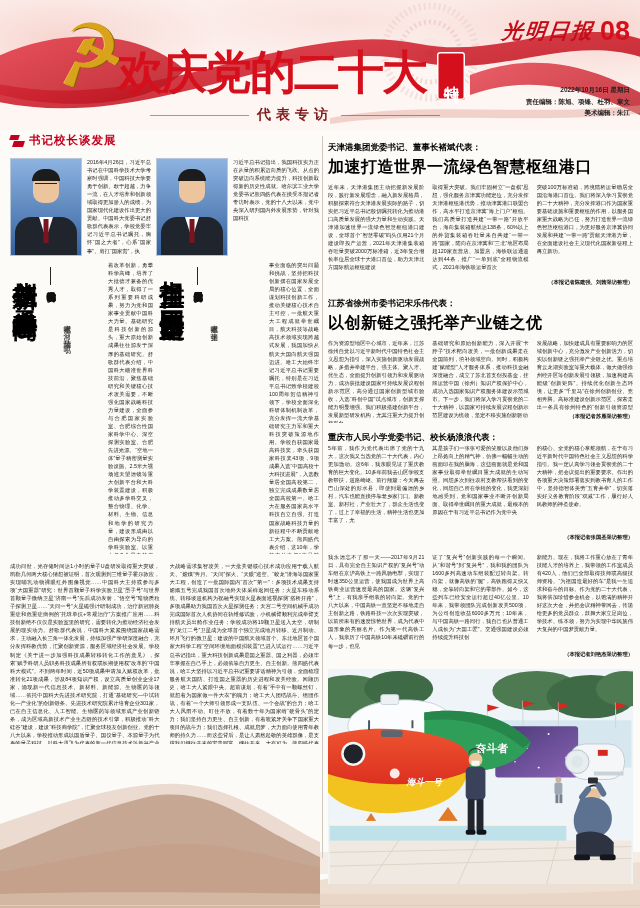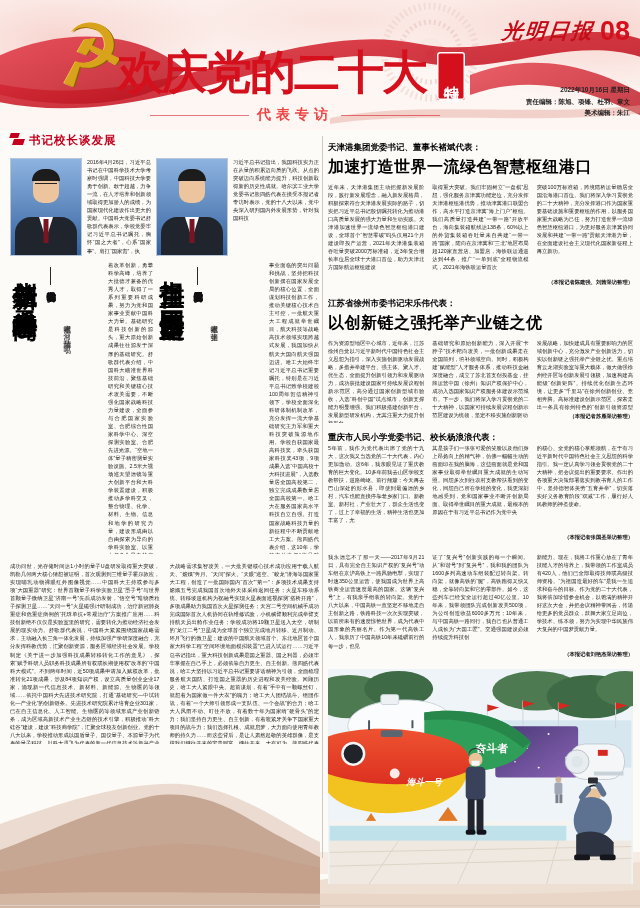--- a/index.html
+++ b/index.html
@@ -11,32 +11,32 @@
   #emblem{position:absolute;left:52px;top:14px;font-size:82px;line-height:1;color:#d9a21b;
           transform:rotate(-12deg);text-shadow:1px 1px 0 #8a6206, -1px 0 0 #f3cf6a;}
   #banner-title{position:absolute;left:118px;top:42px;font-size:46px;font-weight:900;
           letter-spacing:-2px;color:#d5101c;font-family:"Liberation Sans",sans-serif;}
   #banner-badge{position:absolute;left:437px;top:52px;width:28px;height:48px;background:#d5101c;
           border-radius:3px;box-shadow:inset 0 0 0 1.5px #fff,inset 0 0 0 3px #d5101c;
           display:flex;align-items:center;justify-content:center;}
   #banner-badge span{writing-mode:vertical-rl;color:#fff;font-size:15px;font-weight:bold;letter-spacing:2px;}
   #banner-sub{position:absolute;left:150px;top:106px;width:290px;display:flex;align-items:center;gap:8px;}
   #banner-sub .ln{flex:1;height:1px;background:#d5101c;opacity:.55;}
-  #banner-sub .tx{color:#ef4444;font-size:14px;font-weight:bold;letter-spacing:5px;white-space:nowrap;}
+  #banner-sub .tx{color:#7f1d1d;font-size:14px;font-weight:bold;letter-spacing:5px;white-space:nowrap;}
   #masthead{position:absolute;right:10px;top:16px;text-align:right;}
   #mast-logo{font-family:"Liberation Serif",serif;font-style:italic;font-weight:bold;
           font-size:21px;color:#c40d18;letter-spacing:2px;display:inline-block;transform:skewX(-6deg);}
   #mast-page{font-size:27px;font-weight:bold;color:#d5101c;margin-left:6px;vertical-align:-2px;}
   #mast-lines{position:absolute;right:10px;top:84px;text-align:right;font-size:6.5px;
           line-height:1.8;color:#222;font-weight:bold;white-space:nowrap;}
   
   #left-col{position:absolute;left:10px;top:133px;width:309px;z-index:2;}
   #right-col{position:absolute;left:328px;top:133px;width:305px;z-index:2;}
   #vrule{position:absolute;left:322px;top:136px;width:1px;height:722px;background:#cfc7be;z-index:1;}
-  .sec-head{display:flex;align-items:flex-start;gap:5px;height:15px;}
+  .sec-head{display:flex;align-items:center;gap:5px;height:15px;}
   .sec-icon{position:relative;width:14px;height:12px;}
   .sec-icon i{position:absolute;background:#c3001e;display:block;}
   .sec-icon i:nth-child(1){left:0;top:0;width:9px;height:5px;transform:skewX(-18deg);}
   .sec-icon i:nth-child(2){left:3px;top:6px;width:11px;height:6px;transform:skewX(-18deg);}
   .sec-title{color:#c3001e;font-size:11.5px;font-weight:900;letter-spacing:1px;}
   .bt{font-size:5.3px;line-height:1.52;text-align:justify;color:#222;overflow:hidden;}
   
   #lrow1{margin-top:10px;display:flex;gap:5px;height:96px;}
   .portrait{width:70px;height:96px;flex:none;background:linear-gradient(#8db3e0,#35629f);position:relative;overflow:hidden;border:1px solid #b8c6d8;}
   .portrait .head{position:absolute;left:50%;top:14px;transform:translateX(-50%);width:26px;height:30px;background:#ecc49d;border-radius:12px 12px 10px 10px;}

